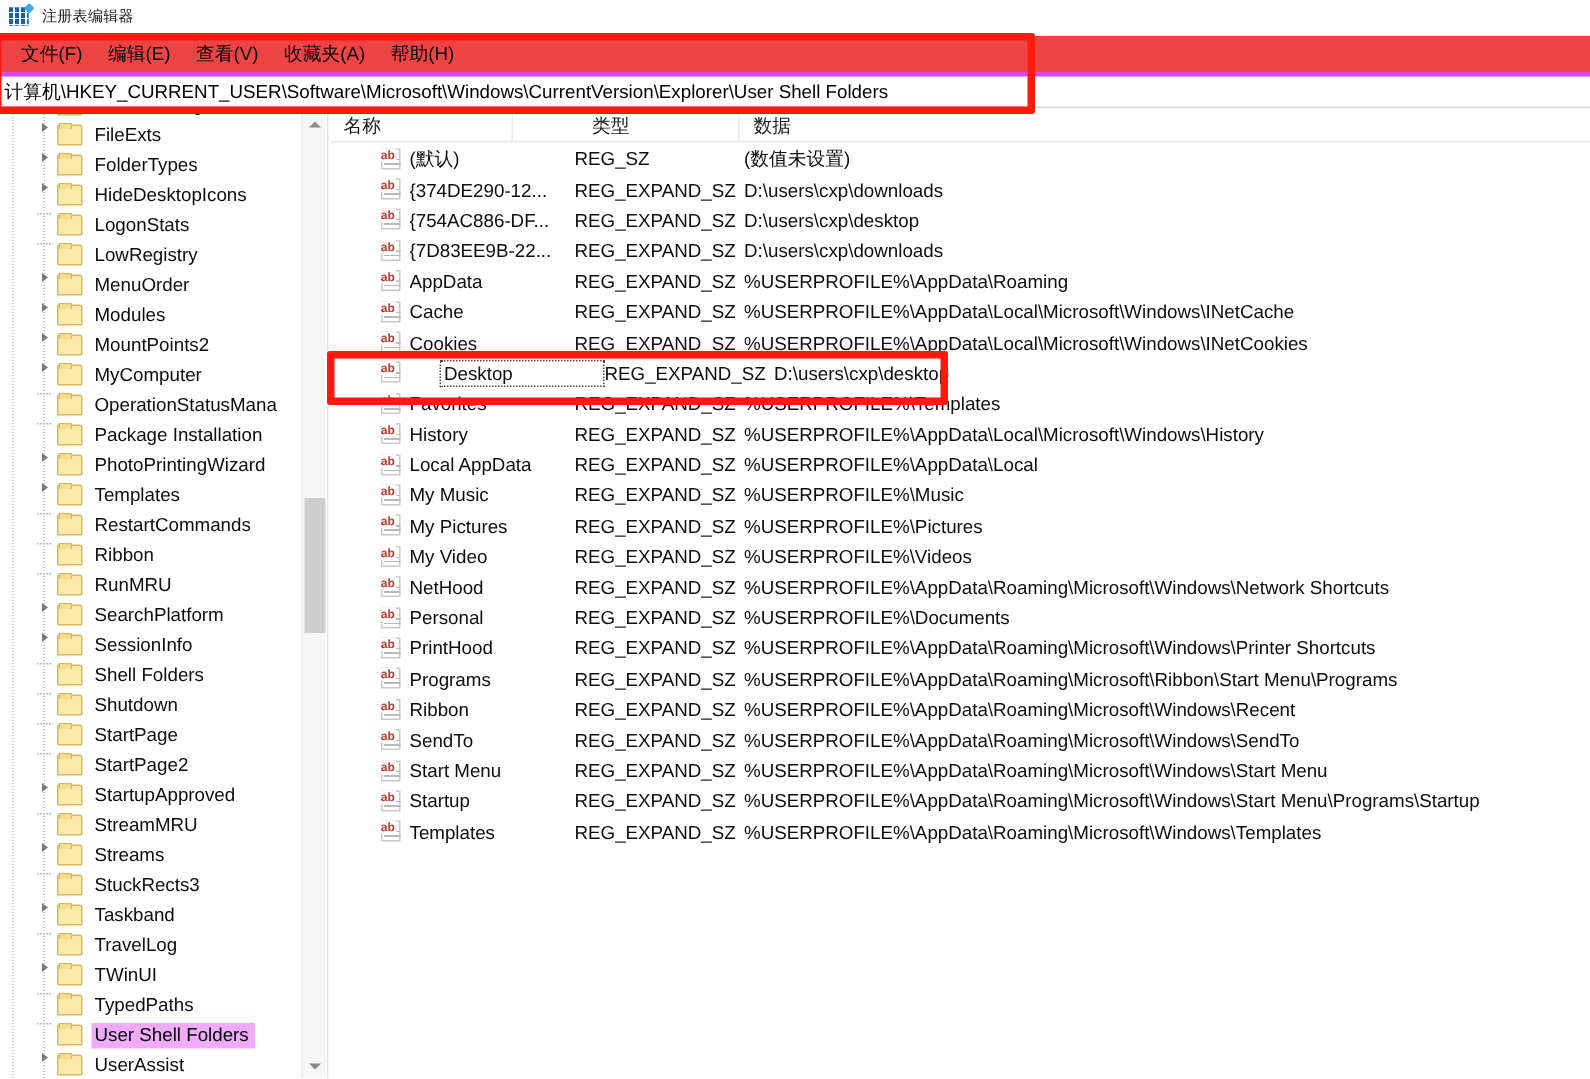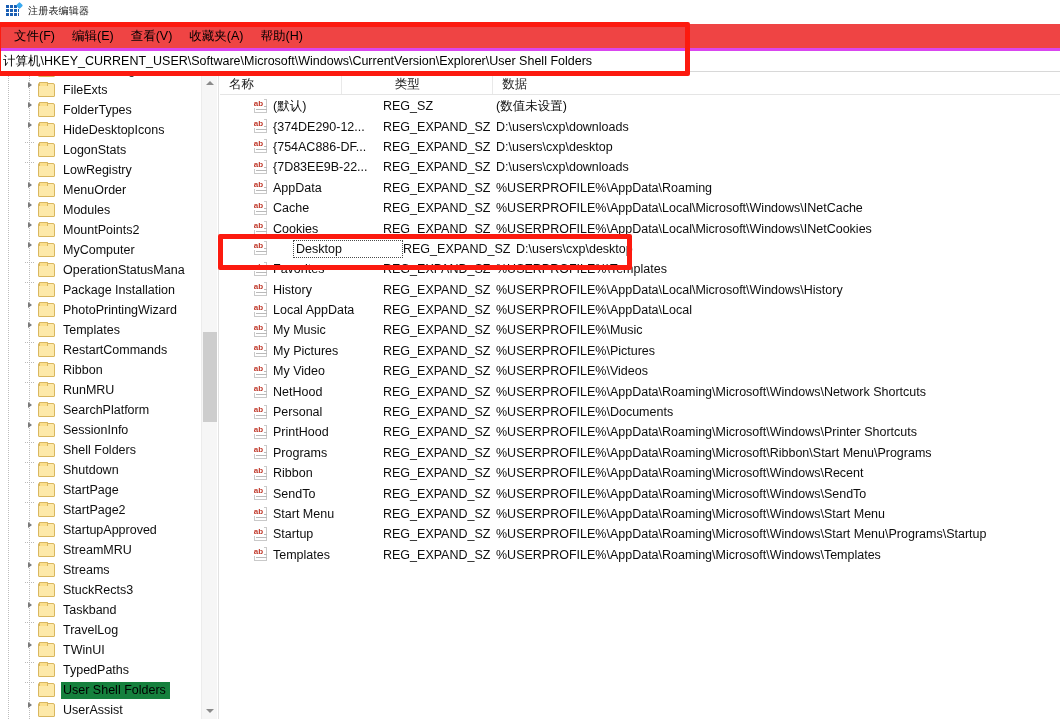--- a/index.html
+++ b/index.html
@@ -160,21 +160,21 @@
     border-bottom: none;
     border-radius: 1px 1px 0 0;
   }
   .tree-label {
     font-size: 12.5px;
     color: #0d0d0d;
     padding: 1px 4px 1px 2px;
     line-height: 15px;
   }
   .tree-row.selected .tree-label {
-    background: #15803d;
+    background: #f0abfc;
     color: #000;
   }
   
   .tree-guide {
     position: absolute;
     left: 29px; top: 0;
     width: 1px; height: 100%;
     background: repeating-linear-gradient(to bottom,
       #bdbdbd 0 1px, transparent 1px 2px);
     pointer-events: none;

